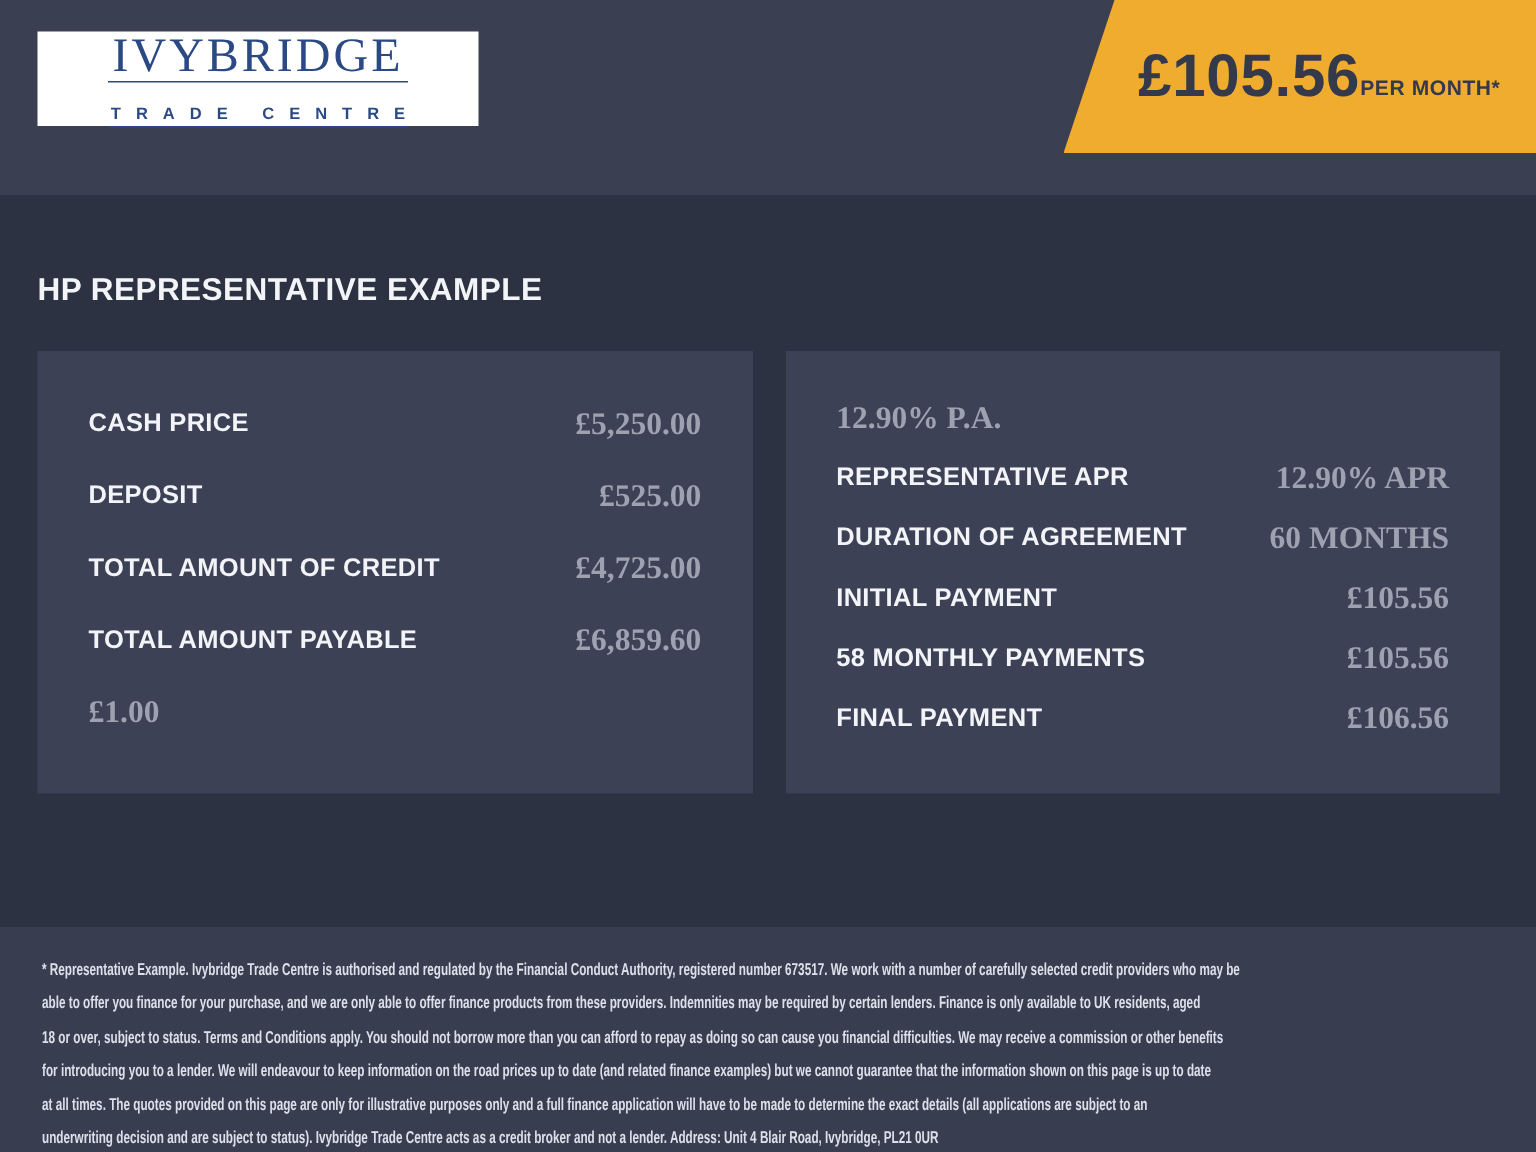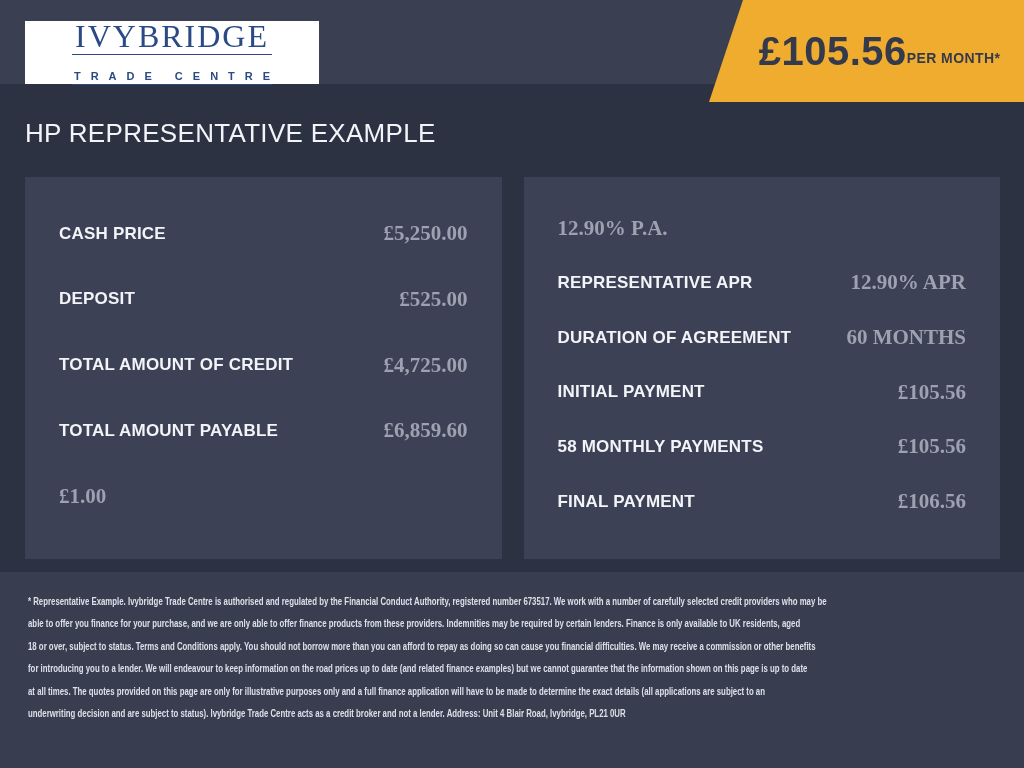--- a/index.html
+++ b/index.html
@@ -5,21 +5,21 @@
   * { box-sizing: border-box; }
   html, body { margin: 0; padding: 0; }
   body {
     width: 1024px; height: 768px; overflow: hidden;
     font-family: "Liberation Sans", sans-serif;
     background: var(--main-bg, #2d3243);
   }
   .page { position: relative; width: 1024px; height: 768px; display: flex; flex-direction: column; }
 
   
-  .header { position: relative; height: 84px; flex: none; background: var(--header-bg, #3a3f52); }
+  .header { position: relative; height: 130px; flex: none; background: var(--header-bg, #3a3f52); }
   .logo-box {
     position: absolute; left: 25px; top: 21px; width: 294px; height: 63px;
     background: #ffffff; display: flex; flex-direction: column; align-items: center; justify-content: center;
   }
   .logo-title {
     font-family: "Liberation Serif", serif; font-size: 32px; line-height: 1;
     letter-spacing: 2px; color: var(--logo-navy, #2b4a85); white-space: nowrap;
   }
   .logo-sub-wrap {
     margin-top: 2px; border-top: 1.5px solid var(--logo-navy, #2b4a85);
@@ -40,27 +40,27 @@
     font-size: 40px; font-weight: bold; color: var(--banner-text, #343a4c); letter-spacing: 0.5px;
   }
   .price-suffix {
     font-size: 14px; font-weight: bold; color: var(--banner-text, #343a4c);
     margin-top: 14px; letter-spacing: 0.4px;
   }
 
   
   .main { flex: none; height: 488px; background: var(--main-bg, #2d3243); }
   .page-title {
-    margin: 0; padding: 34px 0 0 25px; font-size: 26px; font-weight: normal;
+    margin: 0; padding: 52px 0 0 25px; font-size: 21px; font-weight: bold;
     color: var(--label-text, #f2f4f8); letter-spacing: 0.3px;
   }
   .panels { display: flex; margin: 28px 24px 0 25px; gap: 22px; }
   .panel {
-    background: var(--panel-bg, #3c4156); height: 382px; flex: 1;
-    padding: 24px 34px 30px; display: flex; flex-direction: column; justify-content: flex-end;
+    background: var(--panel-bg, #3c4156); height: 295px; flex: 1;
+    padding: 24px 34px 30px; display: flex; flex-direction: column;
   }
   .frow { flex: 1; display: flex; justify-content: space-between; align-items: center; }
   .frow-label {
     font-size: 17px; font-weight: bold; color: var(--label-text, #f2f4f8); letter-spacing: 0.2px;
     white-space: nowrap;
   }
   .frow-value {
     font-family: "Liberation Serif", serif; font-size: 21px; font-weight: bold;
     color: var(--value-text, #9da1b0); white-space: nowrap;
   }

